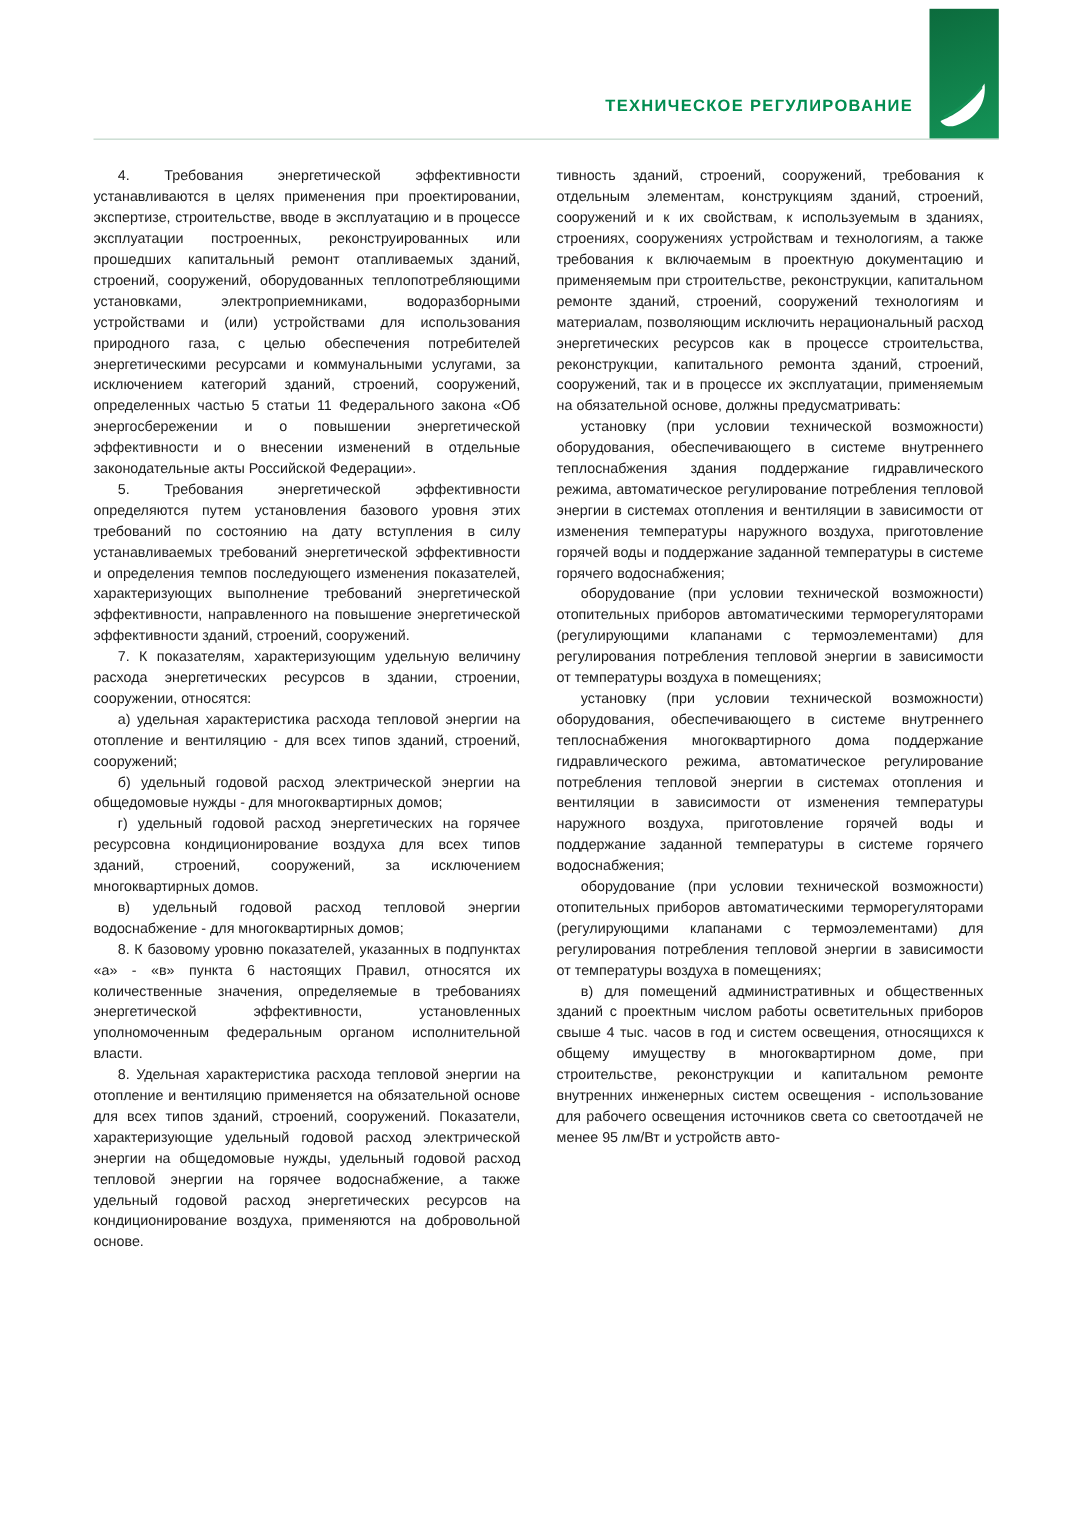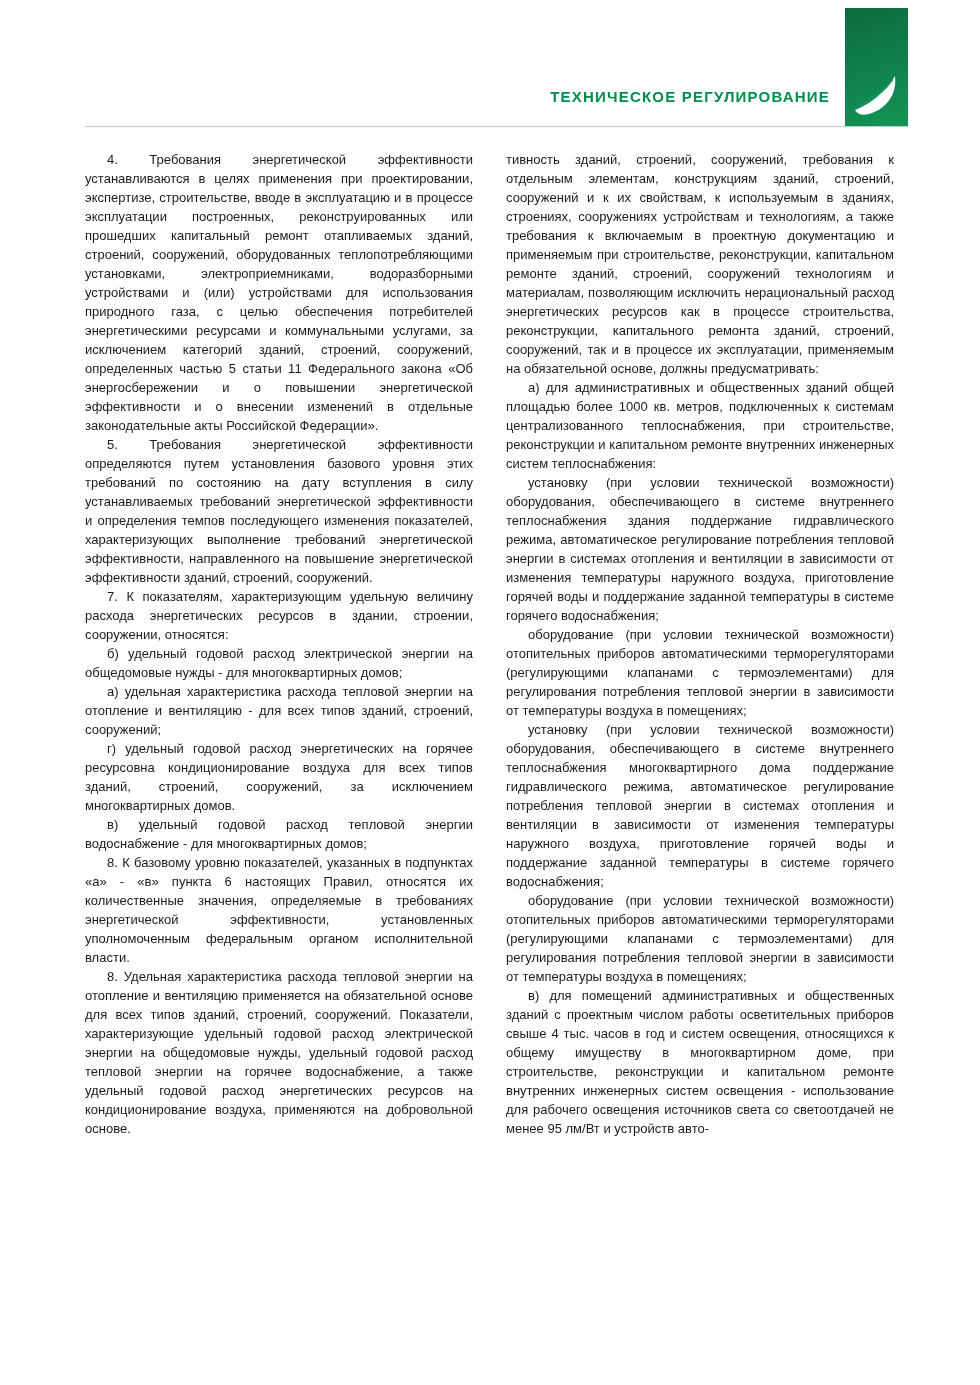--- a/index.html
+++ b/index.html
@@ -110,30 +110,29 @@
 
   <div class="section-header">ТЕХНИЧЕСКОЕ РЕГУЛИРОВАНИЕ</div>
 
   <div class="header-rule"></div>
 
   <div class="content">
     <div class="col" lang="ru">
         <p class="para">4. Требования энергетической эффективности устанавливаются в целях применения при проектировании, экспертизе, строительстве, вводе в эксплуатацию и в процессе эксплуатации построенных, реконструированных или прошедших капитальный ремонт отапливаемых зданий, строений, сооружений, оборудованных теплопотребляющими установками, электроприемниками, водоразборными устройствами и (или) устройствами для использования природного газа, с целью обеспечения потребителей энергетическими ресурсами и коммунальными услугами, за исключением категорий зданий, строений, сооружений, определенных частью 5 статьи 11 Федерального закона «Об энергосбережении и о повышении энергетической эффективности и о внесении изменений в отдельные законодательные акты Российской Федерации».</p>
         <p class="para">5. Требования энергетической эффективности определяются путем установления базового уровня этих требований по состоянию на дату вступления в силу устанавливаемых требований энергетической эффективности и определения темпов последующего изменения показателей, характеризующих выполнение требований энергетической эффективности, направленного на повышение энергетической эффективности зданий, строений, сооружений.</p>
         <p class="para">7. К показателям, характеризующим удельную величину расхода энергетических ресурсов в здании, строении, сооружении, относятся:</p>
+        <p class="para">а) удельная характеристика расхода тепловой энергии на отопление и вентиляцию - для всех типов зданий, строений, сооружений;</p>
         <p class="para">б) удельный годовой расход электрической энергии на общедомовые нужды - для многоквартирных домов;</p>
-        <p class="para">а) удельная характеристика расхода тепловой энергии на отопление и вентиляцию - для всех типов зданий, строений, сооружений;</p>
         <p class="para">г) удельный годовой расход энергетических на горячее ресурсовна кондиционирование воздуха для всех типов зданий, строений, сооружений, за исключением многоквартирных домов.</p>
         <p class="para">в) удельный годовой расход тепловой энергии водоснабжение - для многоквартирных домов;</p>
         <p class="para">8. К базовому уровню показателей, указанных в подпунктах «а» - «в» пункта 6 настоящих Правил, относятся их количественные значения, определяемые в требованиях энергетической эффективности, установленных уполномоченным федеральным органом исполнительной власти.</p>
         <p class="para">8. Удельная характеристика расхода тепловой энергии на отопление и вентиляцию применяется на обязательной основе для всех типов зданий, строений, сооружений. Показатели, характеризующие удельный годовой расход электрической энергии на общедомовые нужды, удельный годовой расход тепловой энергии на горячее водоснабжение, а также удельный годовой расход энергетических ресурсов на кондиционирование воздуха, применяются на добровольной основе.</p>
       </div>
     <div class="col" lang="ru">
         <p class="para cont">тивность зданий, строений, сооружений, требования к отдельным элементам, конструкциям зданий, строений, сооружений и к их свойствам, к используемым в зданиях, строениях, сооружениях устройствам и технологиям, а также требования к включаемым в проектную документацию и применяемым при строительстве, реконструкции, капитальном ремонте зданий, строений, сооружений технологиям и материалам, позволяющим исключить нерациональный расход энергетических ресурсов как в процессе строительства, реконструкции, капитального ремонта зданий, строений, сооружений, так и в процессе их эксплуатации, применяемым на обязательной основе, должны предусматривать:</p>
-        <p class="para">а) для административных и общественных зданий общей площадью более 1000 кв. метров, подключенных к системам централизованного теплоснабжения, при строительстве, реконструкции и капитальном ремонте внутренних инженерных систем теплоснабжения:</p>
         <p class="para">установку (при условии технической возможности) оборудования, обеспечивающего в системе внутреннего теплоснабжения здания поддержание гидравлического режима, автоматическое регулирование потребления тепловой энергии в системах отопления и вентиляции в зависимости от изменения температуры наружного воздуха, приготовление горячей воды и поддержание заданной температуры в системе горячего водоснабжения;</p>
         <p class="para">оборудование (при условии технической возможности) отопительных приборов автоматическими терморегуляторами (регулирующими клапанами с термоэлементами) для регулирования потребления тепловой энергии в зависимости от температуры воздуха в помещениях;</p>
         <p class="para">установку (при условии технической возможности) оборудования, обеспечивающего в системе внутреннего теплоснабжения многоквартирного дома поддержание гидравлического режима, автоматическое регулирование потребления тепловой энергии в системах отопления и вентиляции в зависимости от изменения температуры наружного воздуха, приготовление горячей воды и поддержание заданной температуры в системе горячего водоснабжения;</p>
         <p class="para">оборудование (при условии технической возможности) отопительных приборов автоматическими терморегуляторами (регулирующими клапанами с термоэлементами) для регулирования потребления тепловой энергии в зависимости от температуры воздуха в помещениях;</p>
         <p class="para">в) для помещений административных и общественных зданий с проектным числом работы осветительных приборов свыше 4 тыс. часов в год и систем освещения, относящихся к общему имуществу в многоквартирном доме, при строительстве, реконструкции и капитальном ремонте внутренних инженерных систем освещения - использование для рабочего освещения источников света со светоотдачей не менее 95 лм/Вт и устройств авто-</p>
       </div>
   </div>
 
   <div class="footer">
     <span class="footer-line">ССК ▪ «КРОВЛЯ И ИЗОЛЯЦИЯ» ▪ № 2–3 (90–91) 2021</span>

